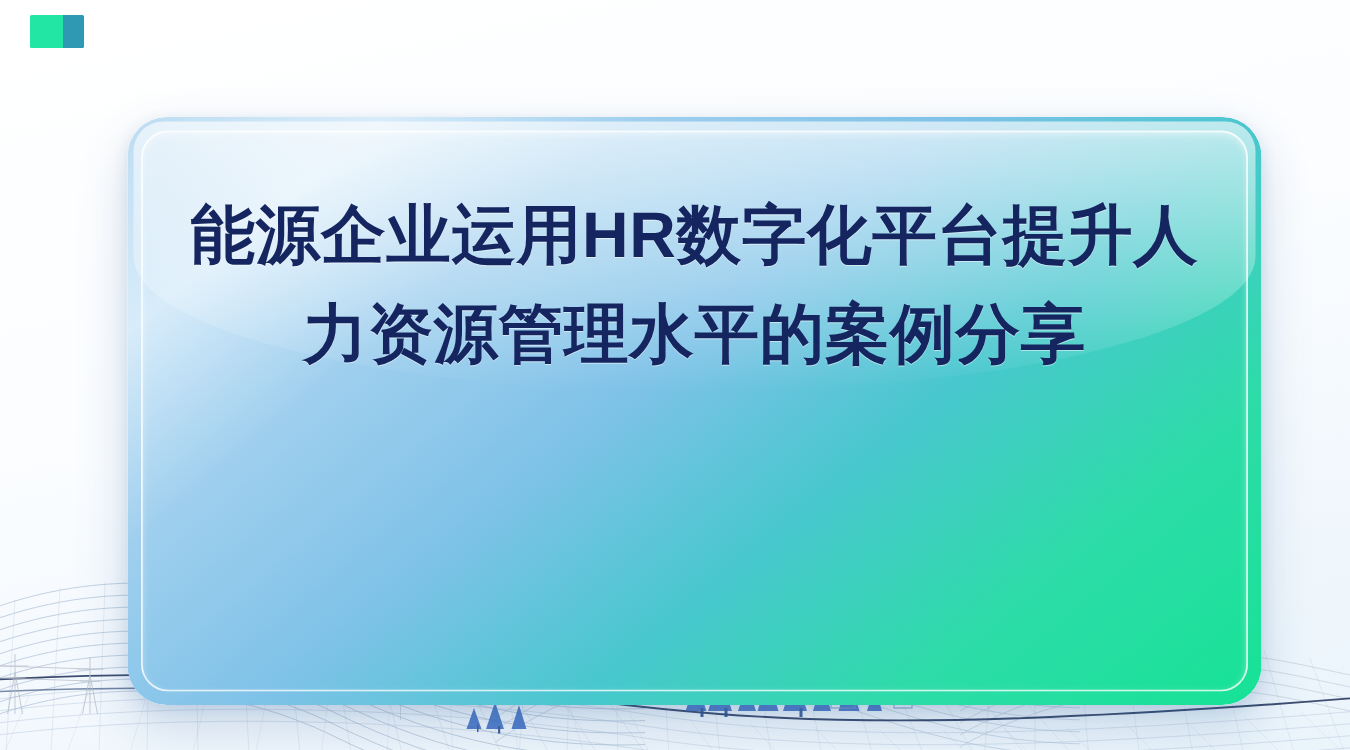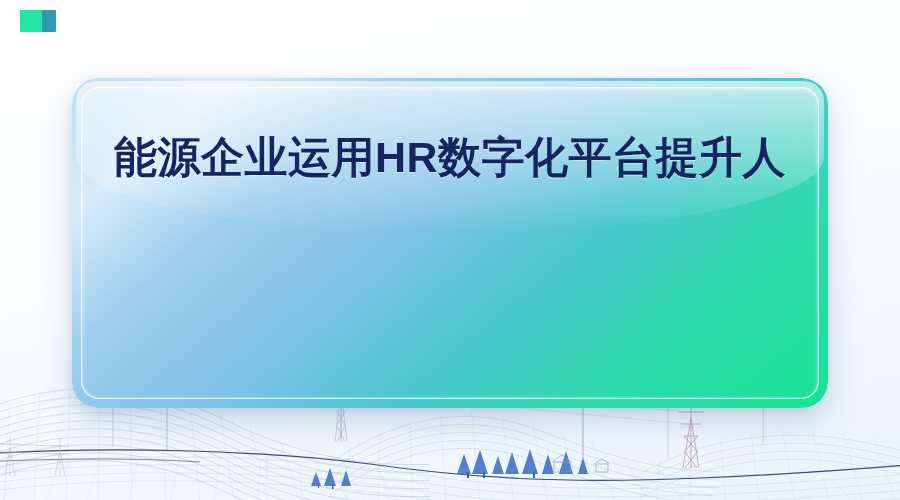--- a/index.html
+++ b/index.html
@@ -46,24 +46,24 @@
     position: absolute;
     left: 0;
     bottom: 0;
     width: 900px;
     height: 150px;
   }
 
   
   .title-card {
     position: absolute;
-    left: 72px;
+    left: 85px;
     top: 78px;
     width: 756px;
-    height: 330px;
+    height: 392px;
     border-radius: 26px;
     overflow: hidden;
     box-shadow:
       0 14px 34px rgba(40, 90, 150, 0.20),
       0 3px 10px rgba(40, 90, 150, 0.12);
   }
 
   
   .card-frame {
     position: absolute;
@@ -528,16 +528,17 @@
         <path d="M0 190 L 738 178" stroke="#9de8ff" stroke-width="1" fill="none" opacity="0.5"></path>
 
         <ellipse cx="150" cy="186" rx="120" ry="7" fill="#ffffff" opacity="0.12"></ellipse>
       </svg>
     </div>
 
     <div class="card-frame"></div>
 
     <div class="title-block">
       <div class="title-line">能源企业运用HR数字化平台提升人</div>
+      <div class="title-line">力资源管理水平的案例分享</div>
     </div>
   </div>
 
 </div>
 
 </body></html>

